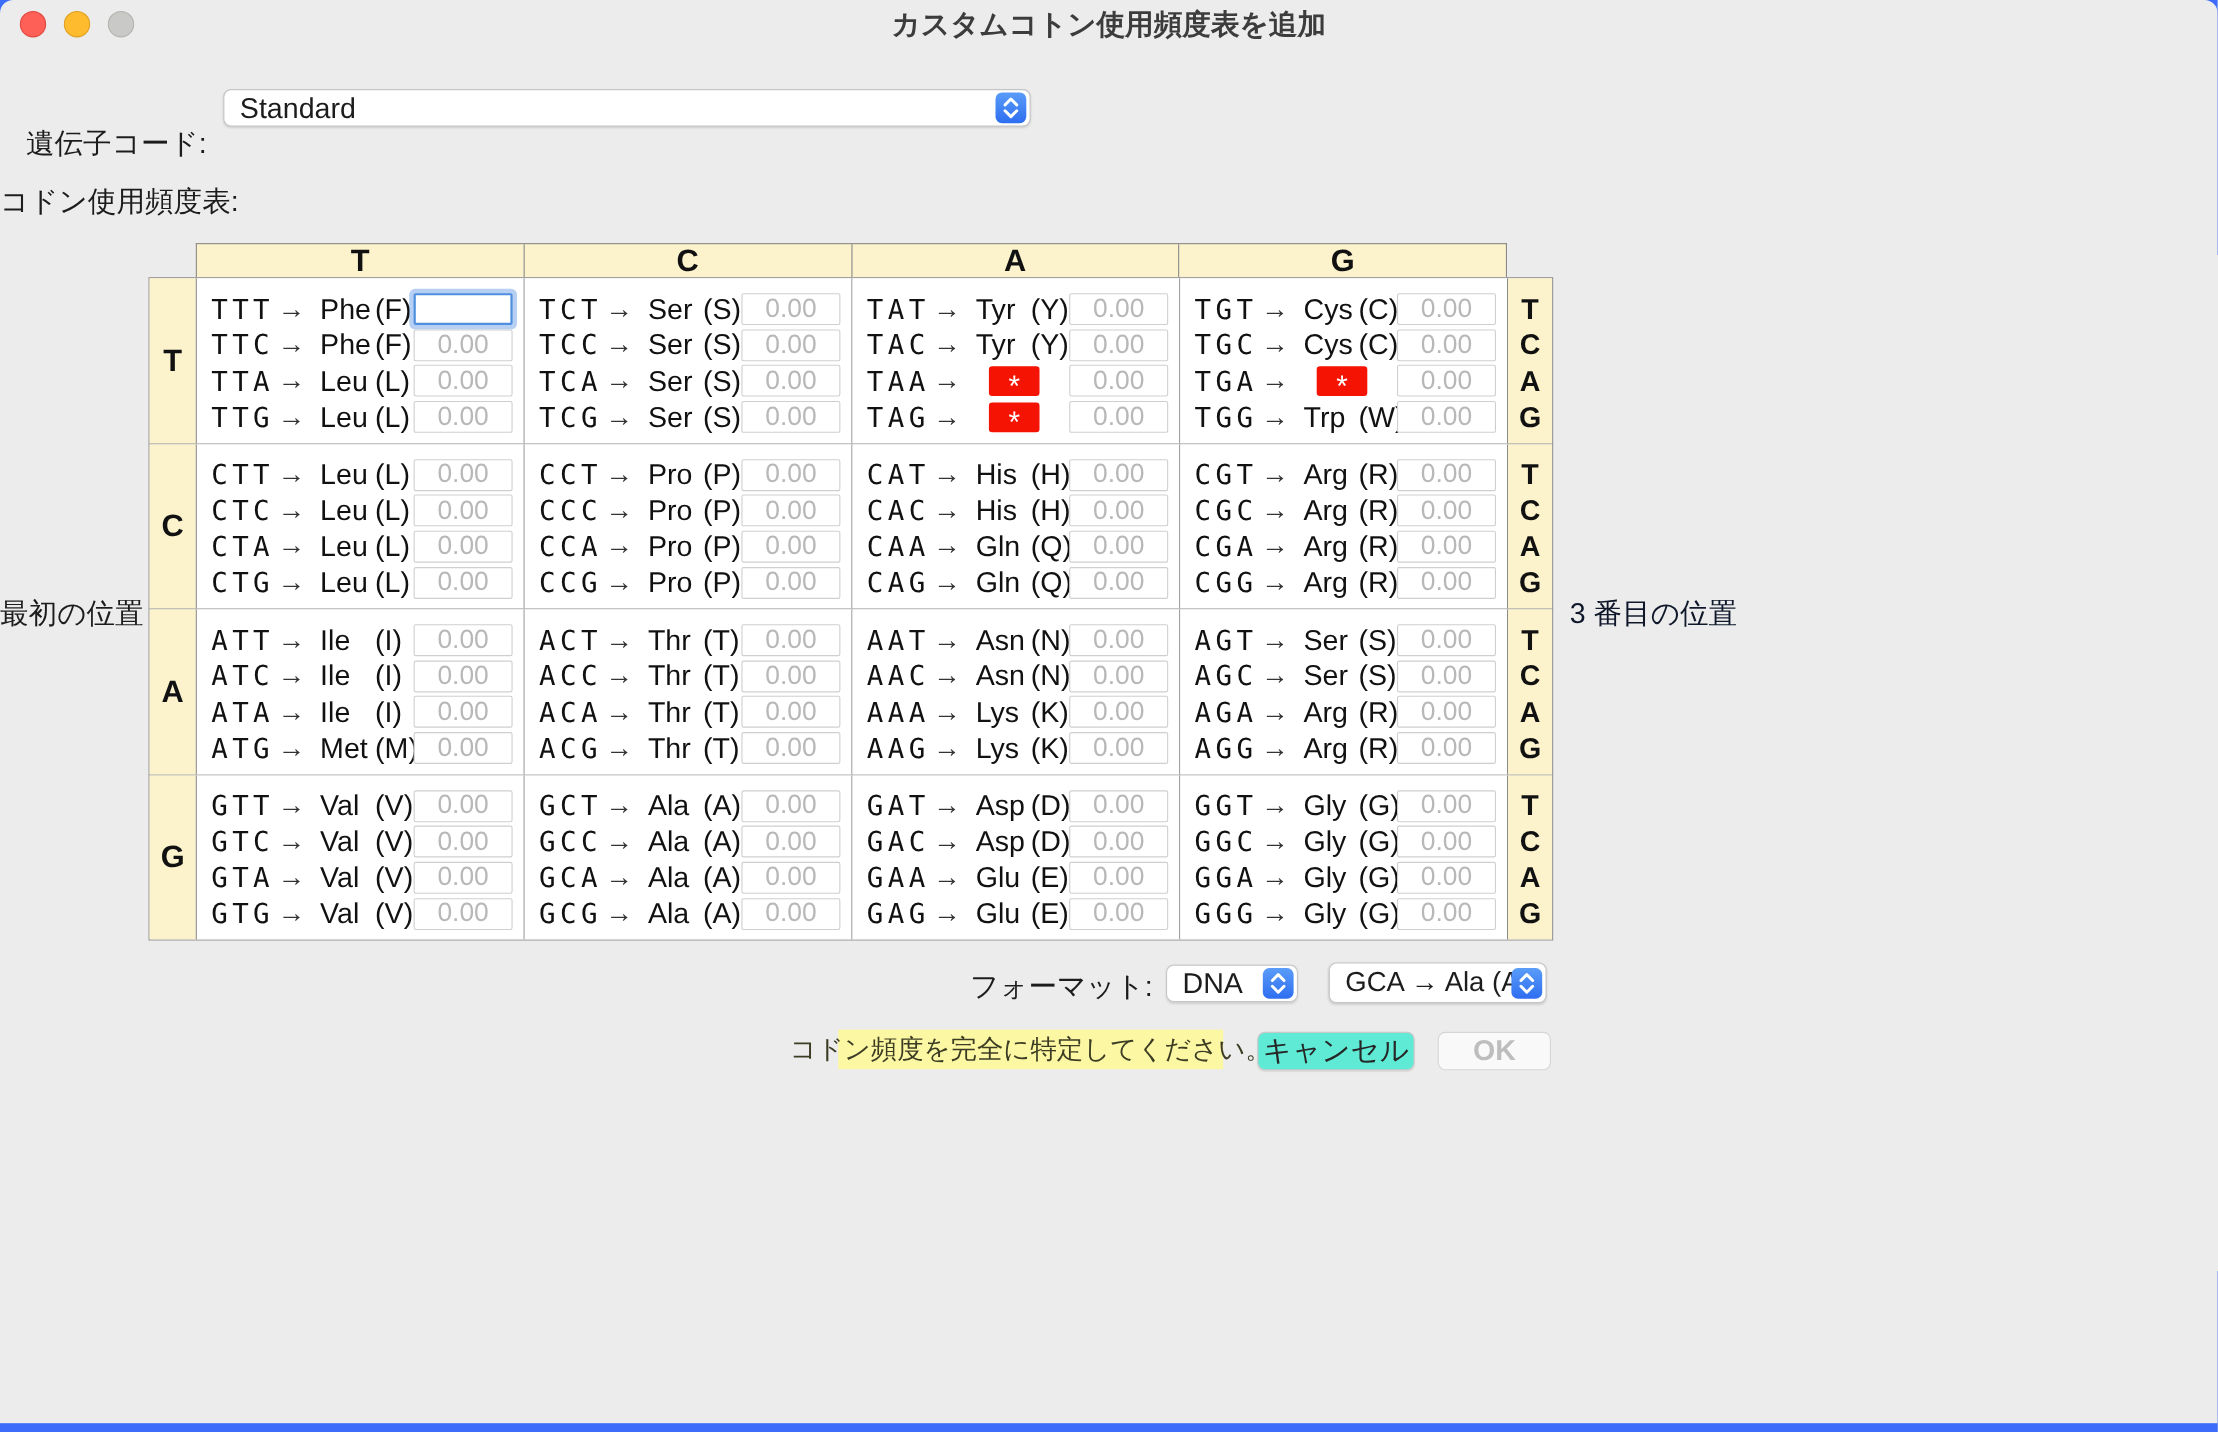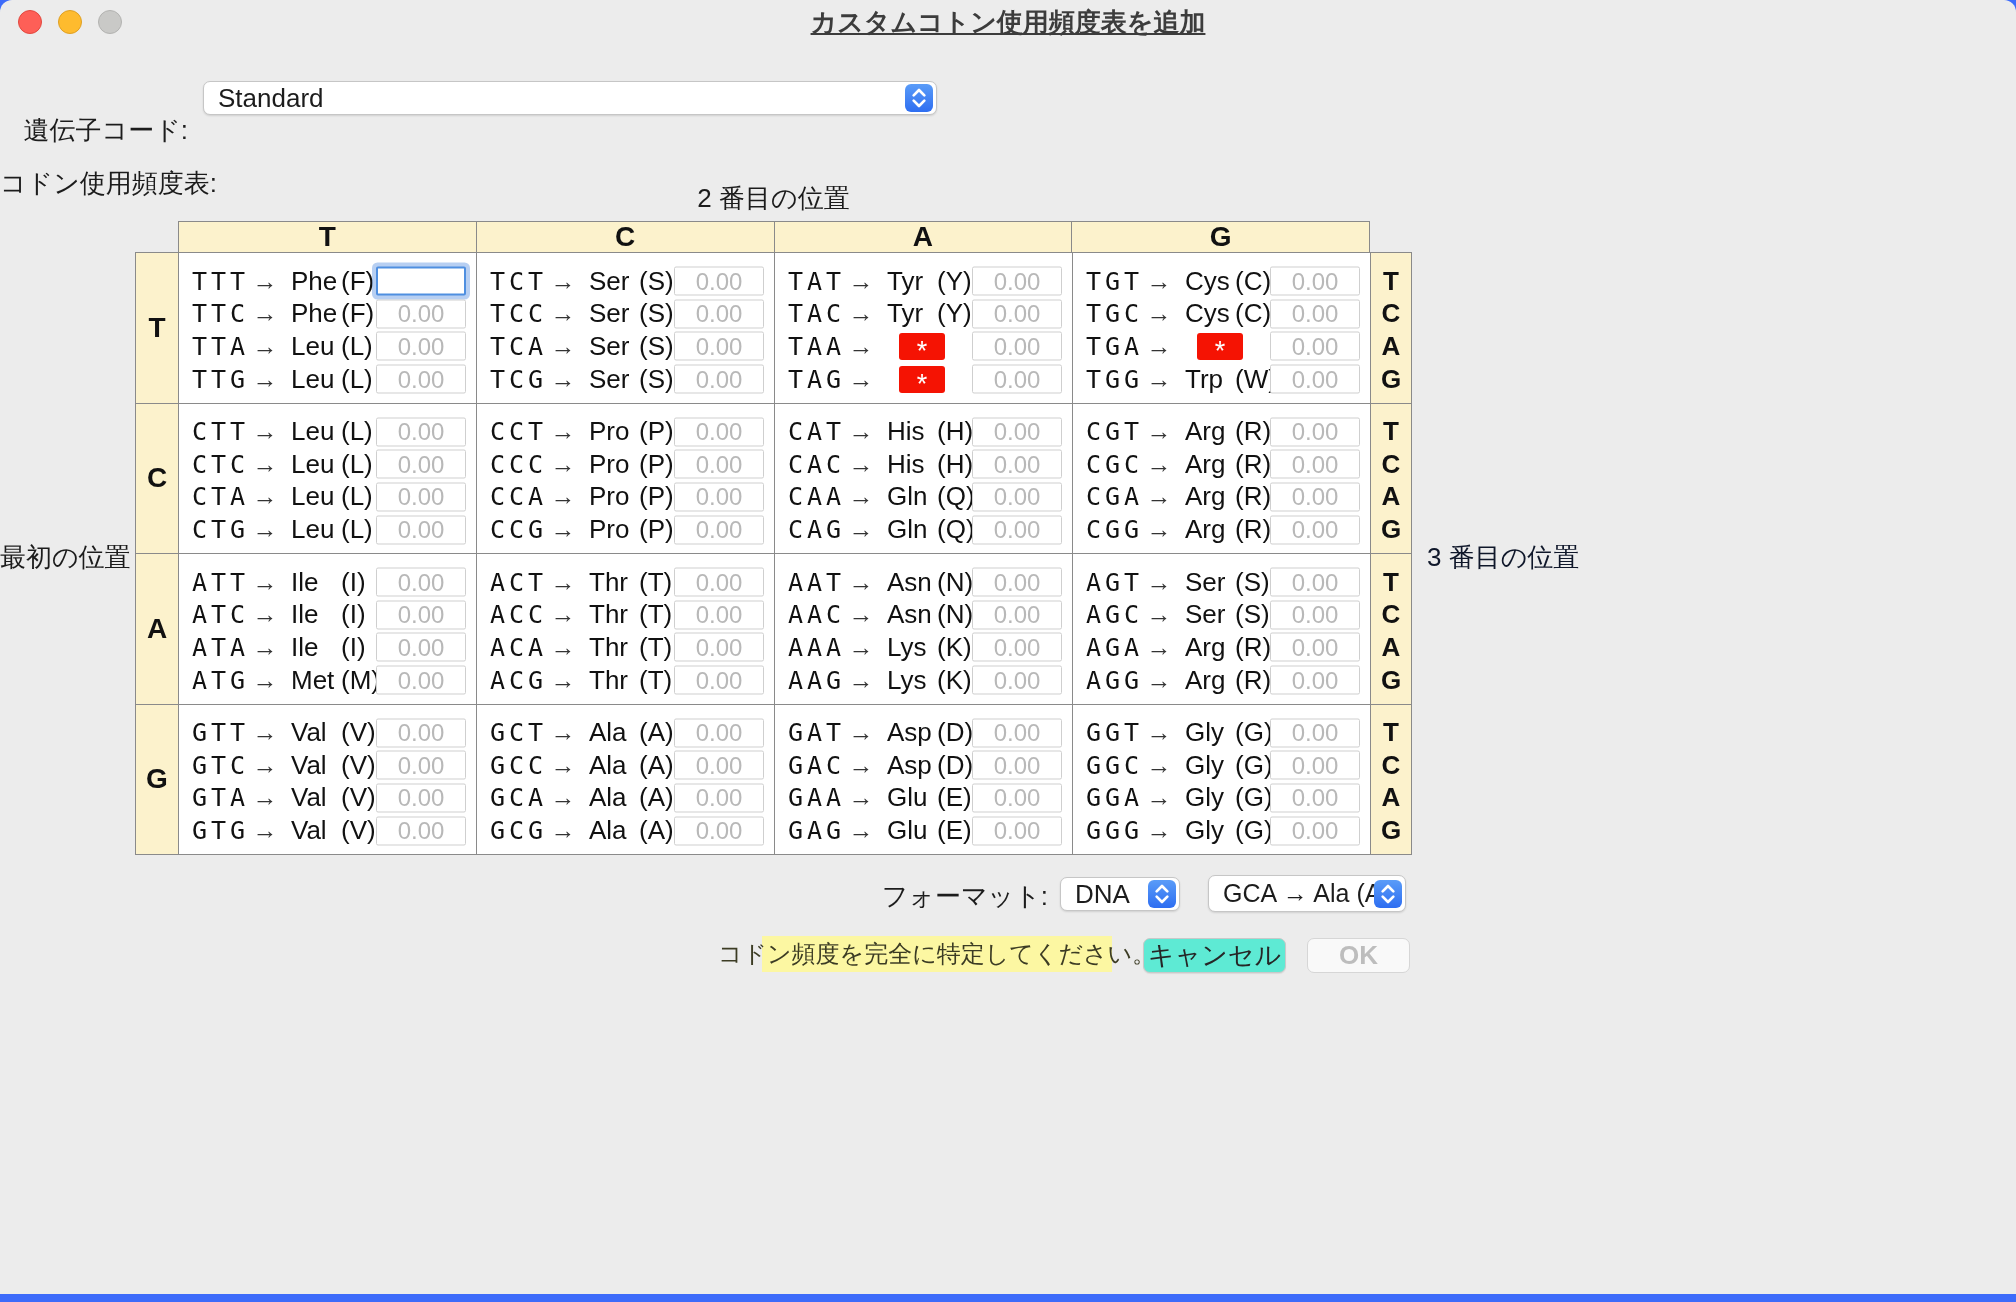--- a/index.html
+++ b/index.html
@@ -9,21 +9,21 @@
   .window { position:absolute; left:0; top:0; width:2016px; height:1294px;
             background:#ececec; border-radius:12px 12px 0 0; }
 
   
   .titlebar { position:relative; height:44px; }
   .traffic { position:absolute; left:18px; top:10px; display:flex; gap:16px; }
   .tl { width:24px; height:24px; border-radius:50%; }
   .tl.red    { background:#fe5f57; border:1px solid #e2483f; }
   .tl.yellow { background:#febb2e; border:1px solid #dfa023; }
   .tl.gray   { background:#c9c9c7; border:1px solid #b3b3b1; }
-  .title { text-align:center; line-height:44px; font-weight:bold; font-size:26px; color:#3c3c3c;text-decoration:underline; }
+  .title { text-align:center; line-height:44px; font-weight:bold; font-size:26px; color:#3c3c3c; }
 
   
   .lbl { position:absolute; left:0; width:188px; text-align:right; font-size:26px; color:#1c1c1c; white-space:nowrap;margin-top:28px; }
   .lbl1 { top:85px; }
   .lbl2 { top:138px; }
 
   .select { background:#fff; border:1px solid #c6c6c6; border-radius:7px;
             display:flex; align-items:center; padding-left:14px; font-size:26px; color:#1c1c1c;
             box-shadow:0 1px 2px rgba(0,0,0,0.12); position:absolute; white-space:nowrap; }
   .select-standard { left:203px; top:81px; width:734px; height:34px; }
@@ -112,21 +112,20 @@
     <span class="stepper">
       <svg width="20" height="24" viewBox="0 0 14 18">
           <path d="M3 7 L7 3 L11 7" stroke="#fff" fill="none" stroke-width="2" stroke-linecap="round" stroke-linejoin="round"></path>
           <path d="M3 11 L7 15 L11 11" stroke="#fff" fill="none" stroke-width="2" stroke-linecap="round" stroke-linejoin="round"></path>
         </svg>
     </span>
   </div>
 
   <div class="lbl lbl2">コドン使用頻度表:</div>
 
-  <div class="top-label">2 番目の位置</div>
   <div class="left-label">最初の位置</div>
   <div class="right-label">3 番目の位置</div>
 
   <div class="table-header" id="table-header">
       <div class="header-cell">T</div>
       <div class="header-cell">C</div>
       <div class="header-cell">A</div>
       <div class="header-cell">G</div>
     </div>
   <div class="table-body" id="table-body">

